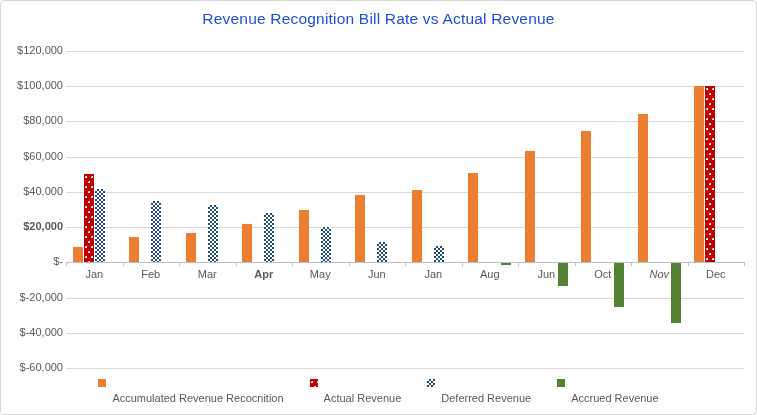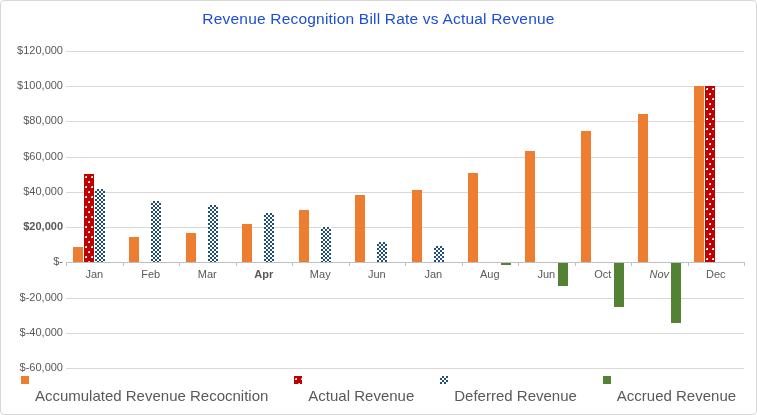--- a/index.html
+++ b/index.html
@@ -37,21 +37,21 @@
       radial-gradient(circle at 1.2px 1.2px,#fff .9px,transparent 1.1px),
       radial-gradient(circle at 1.2px 1.2px,#fff .9px,transparent 1.1px);
     background-size:6px 10px;background-position:1px 2px,4px 7px;
   }
   .legend{
     position:absolute;left:0;bottom:10px;width:100%;
     display:flex;justify-content:center;align-items:center;gap:26px;
   }
   .legend-item{display:inline-flex;align-items:center;gap:6px;}
   .swatch{width:8px;height:8px;display:inline-block;}
-  .legend-label{font-size:15px;color:#595959;margin-top:31px;}
+  .legend-label{font-size:11px;color:#595959;margin-top:31px;}
 </style>
 </head>
 <body>
 
 <div class="chart">
   <div class="title">Revenue Recognition Bill Rate vs Actual Revenue</div>
   <div class="plot" id="plot">
       <div class="gridline" style="top: 50px; left: 65px; width: 678px;"></div>
       <div class="ylabel" style="top: 43px;">$120,000</div>
       <div class="gridline" style="top: 85.2222px; left: 65px; width: 678px;"></div>

